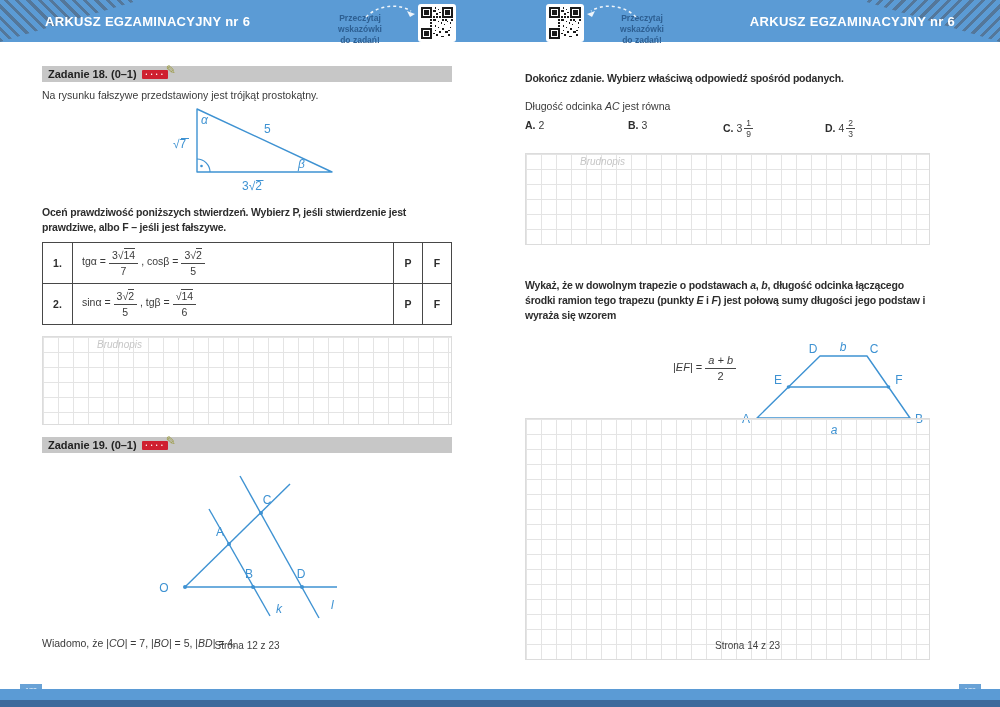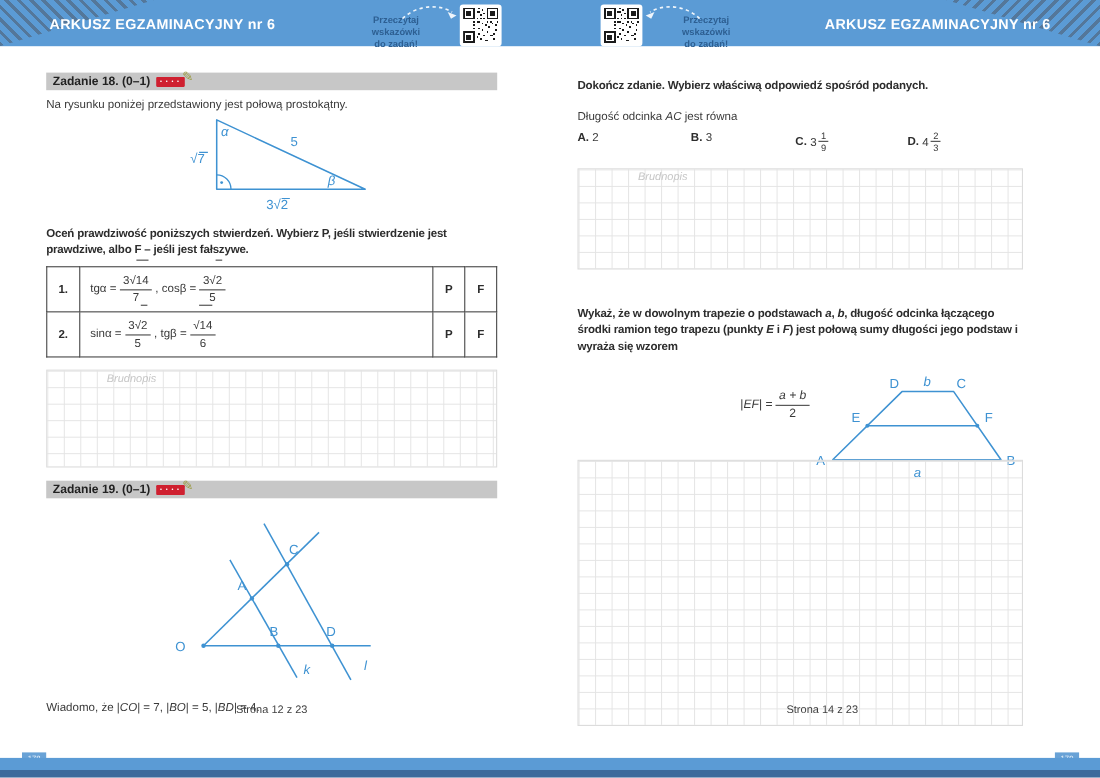--- a/index.html
+++ b/index.html
@@ -37,21 +37,21 @@
   .it { font-style:italic; }
   
   .tf-table { width:100%; border-collapse:collapse; table-layout:fixed; }
   .tf-table td { border:1px solid #474747; height:41px; vertical-align:middle; font-size:10.5px; }
   .c-no { width:30px; text-align:center; font-weight:bold; color:#2d2d2d; }
   .c-st { padding-left:9px; }
   .c-pf { width:29px; text-align:center; font-weight:bold; font-size:11px; color:#2d2d2d; }
   .frac { display:inline-block; vertical-align:middle; text-align:center; margin:0 3px; line-height:1.15; }
   .frac .num { display:block; border-bottom:1px solid #474747; padding:0 3px 1px; }
   .frac .den { display:block; padding-top:1px; }
-  .rad { border-top:1.2px solid #474747; padding-top:12px; }
+  .rad { border-top:1.2px solid #474747; padding-top:0; }
   
   .grid { border:1px solid #dcdcdc;
     background-image:linear-gradient(#e4e4e4 1px, transparent 1px),
                      linear-gradient(90deg,#e4e4e4 1px, transparent 1px);
     background-size:15px 15px; }
   .grid-label { font-size:10px; font-style:italic; color:#c6c6c6; padding:2px 0 0 6px;margin-left:48px; }
   
   .answers { position:relative; height:30px; }
   .ans { position:absolute; top:4px; font-size:10.5px; }
   .ans .lab { font-weight:bold; color:#2d2d2d; margin-right:3px; }
@@ -195,21 +195,21 @@
 </div>
 
 <div class="col col-l">
 
   <div class="abs task-bar" style="top:6px;">
     <span class="task-title">Zadanie 18. (0–1)</span>
     <span class="badge">• • • •</span>
     <span class="pencil">✎</span>
   </div>
 
-  <div class="abs para" style="top:28px;">Na rysunku poniżej przedstawiony jest połową prostokątny.</div>
+  <div class="abs para" style="top:28px;">Na rysunku fałszywe przedstawiony jest trójkąt prostokątny.</div>
 
   <svg class="abs" style="top:43px;" width="410" height="95" viewBox="0 0 410 95">
     <path d="M155,6 L155,69 L290,69 Z" fill="none" stroke="#3e92d2" stroke-width="1.4" stroke-linejoin="round"></path>
     <path d="M155,56 A13,13 0 0 1 168,69" fill="none" stroke="#3e92d2" stroke-width="1.2"></path>
     <circle cx="159.5" cy="63" r="1.3" fill="#3e92d2"></circle>
     <text class="fig-label-it" x="159" y="21">α</text>
     <text class="fig-label-it" x="256" y="65">β</text>
     <text class="fig-label" x="222" y="30">5</text>
     <text class="fig-label" x="131" y="45">√7</text>
     <line x1="139" y1="35.5" x2="147" y2="35.5" stroke="#3e92d2" stroke-width="1"></line>

